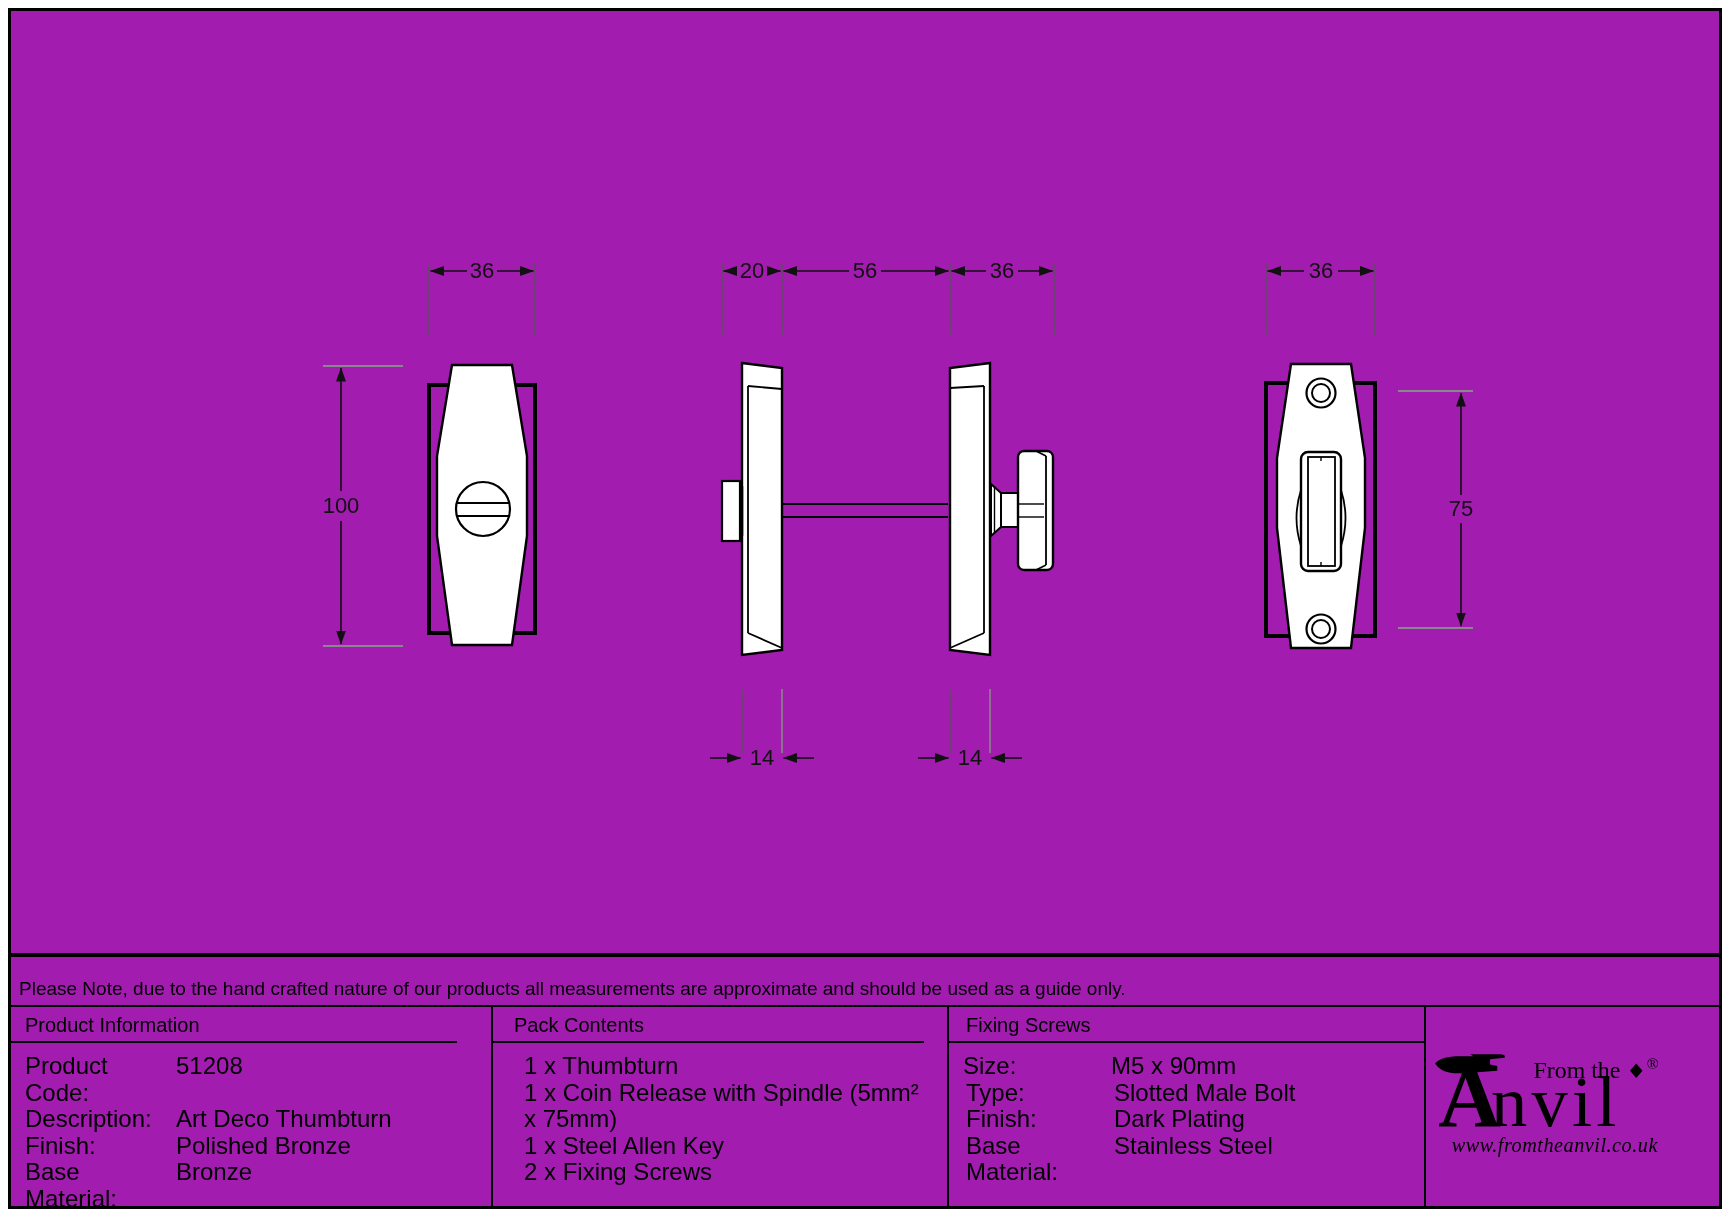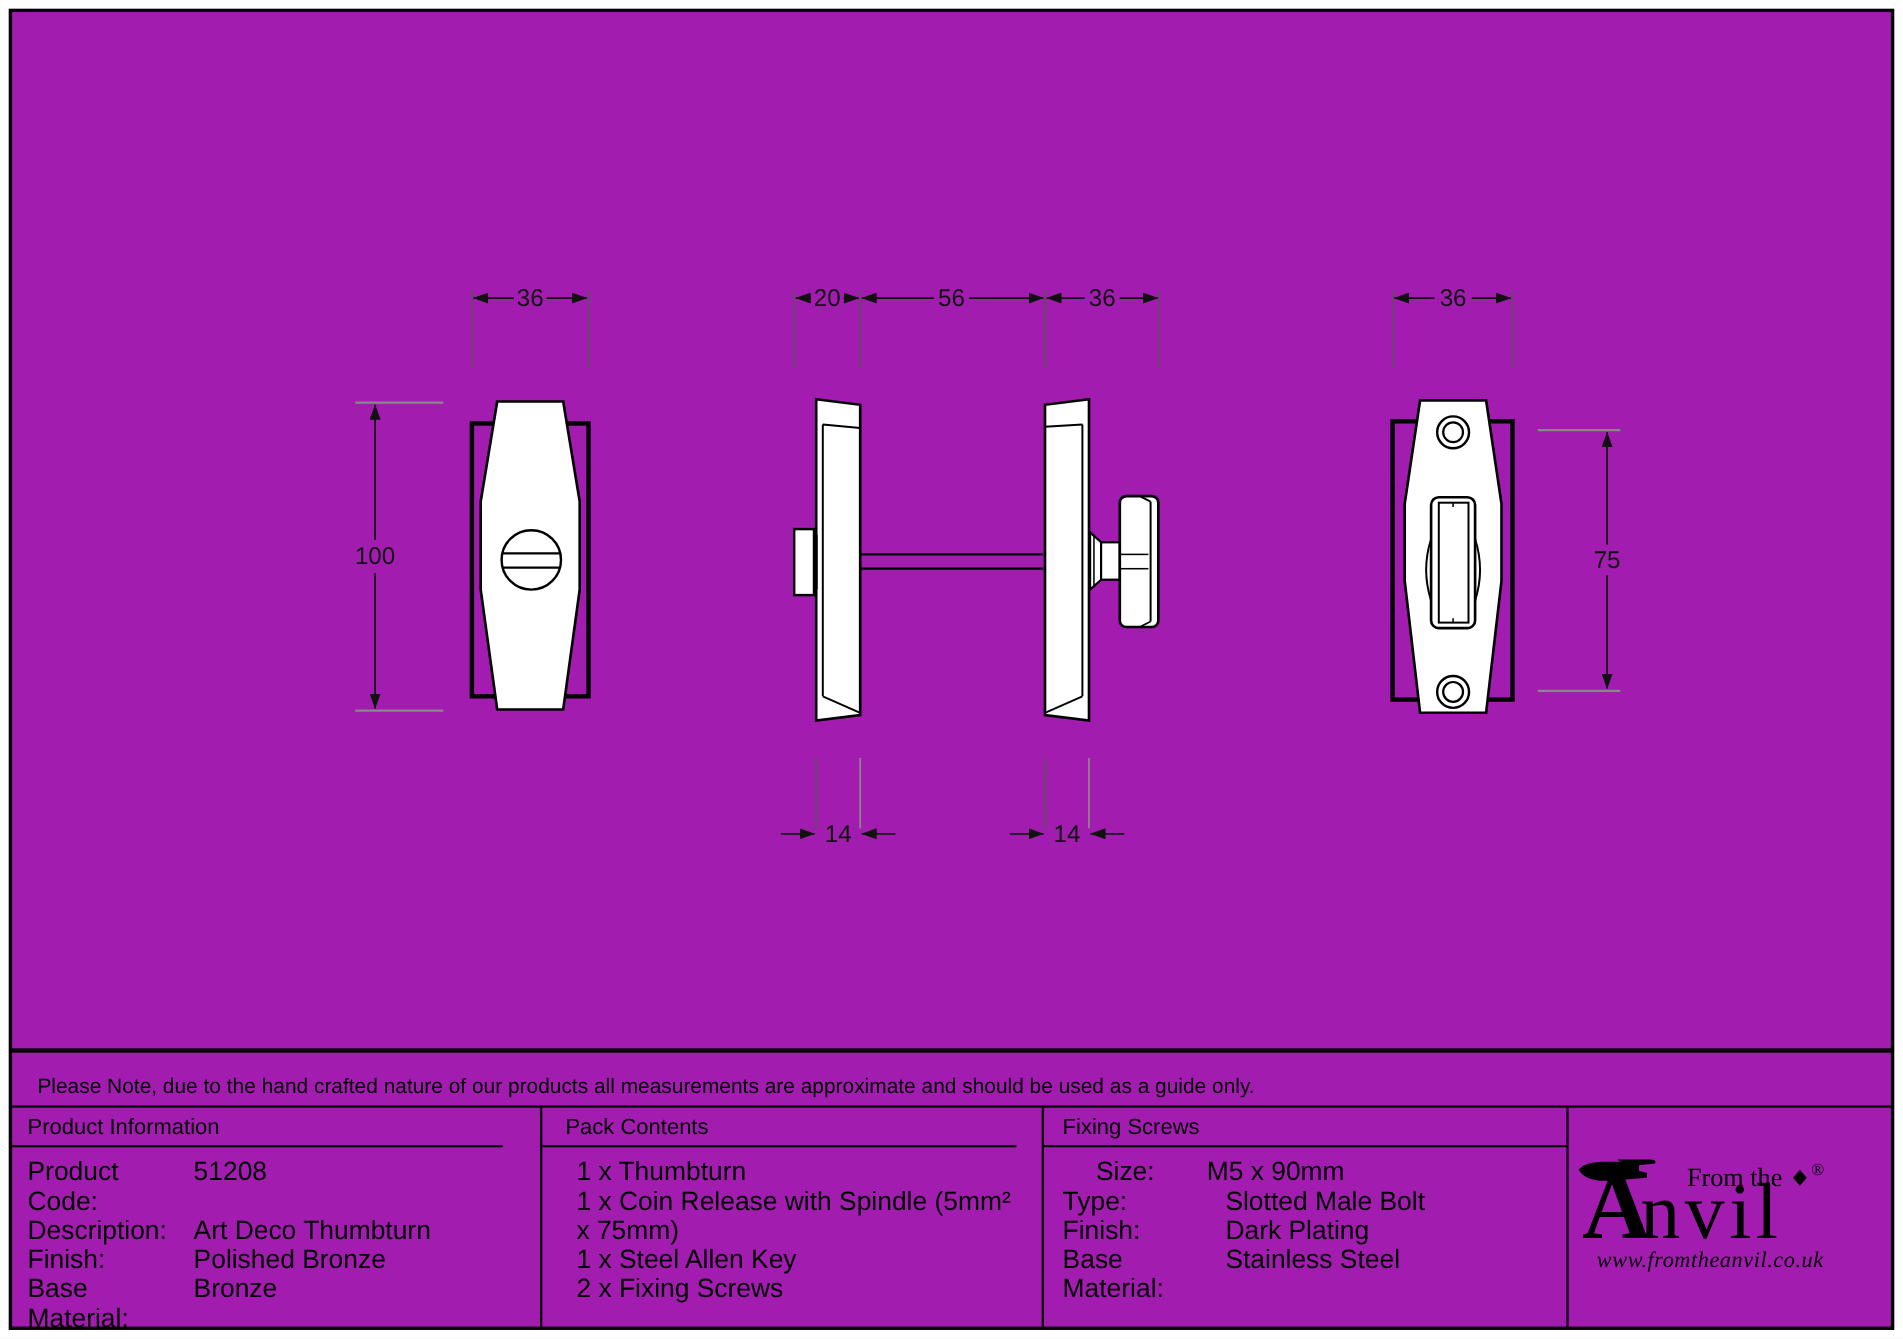--- a/index.html
+++ b/index.html
@@ -1,19 +1,19 @@
 <!DOCTYPE html>
 <html><head>
 <meta charset="utf-8">
 <style>
   html,body{margin:0;padding:0;background:#fff;font-family:"Liberation Sans",sans-serif;}
   .page{position:relative;width:1730px;height:1217px;background:#fff;overflow:hidden;}
   .frame{position:absolute;left:8px;top:8px;right:8px;bottom:8px;border:3px solid #000;box-sizing:border-box;background:#a21caf;}
   .drawing{position:absolute;left:0;top:0;}
-  .note-row{position:absolute;left:0;right:0;top:942px;height:68px;border-top:4px solid #000;box-sizing:border-box;display:flex;align-items:center;padding-left:23px;font-size:19px;color:#000;}
+  .note-row{position:absolute;left:0;right:0;top:942px;height:68px;border-top:4px solid #000;box-sizing:border-box;display:flex;align-items:center;padding-left:8px;font-size:19px;color:#000;}
   .tbl{position:absolute;left:0;right:0;top:994px;bottom:0;border-top:2px solid #000;box-sizing:border-box;}
   .col{position:absolute;top:0;bottom:0;box-sizing:border-box;}
   .col.b{border-left:2.5px solid #000;}
   .colhead{height:36px;line-height:36px;border-bottom:2.5px solid #000;box-sizing:border-box;font-size:20px;color:#000;}
   .colbody{padding-top:10px;font-size:24px;color:#000;line-height:26.5px;}
   .kv{display:flex;}
   .kv .k{flex:0 0 auto;}
   .logo-cell{display:flex;align-items:center;justify-content:center;}
   svg text.dim{font-family:"Liberation Sans",sans-serif;font-size:22px;fill:#111;text-anchor:middle;}
   .lg-serif{font-family:"Liberation Serif",serif;}
@@ -180,21 +180,21 @@
           <div>1 x Coin Release with Spindle (5mm² x 75mm)</div>
           <div>1 x Steel Allen Key</div>
           <div>2 x Fixing Screws</div>
         </div>
       </div>
 
       <div class="col b" style="left:936px;width:477px;">
         <div class="colhead" style="padding-left:17px;">Fixing Screws</div>
         <div class="colbody">
           <div class="kv">
-            <span class="k" style="width:148px;padding-left:0;text-align:center;">Size:</span>
+            <span class="k" style="width:148px;padding-left:14px;">Size:</span>
             <span>M5 x 90mm</span>
           </div>
           <div class="kv">
             <span class="k" style="width:148px;padding-left:17px;">Type:</span>
             <span>Slotted Male Bolt</span>
           </div>
           <div class="kv">
             <span class="k" style="width:148px;padding-left:17px;">Finish:</span>
             <span>Dark Plating</span>
           </div>

